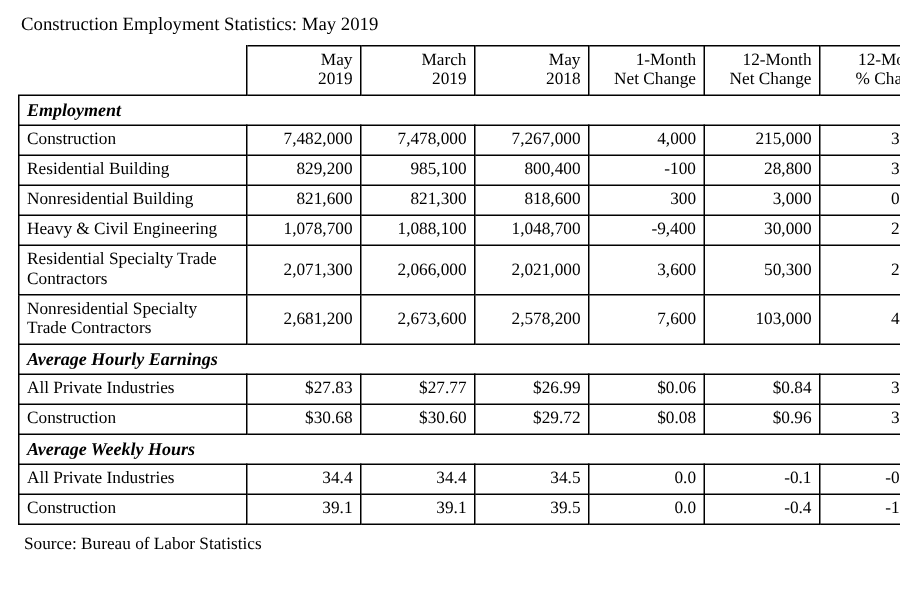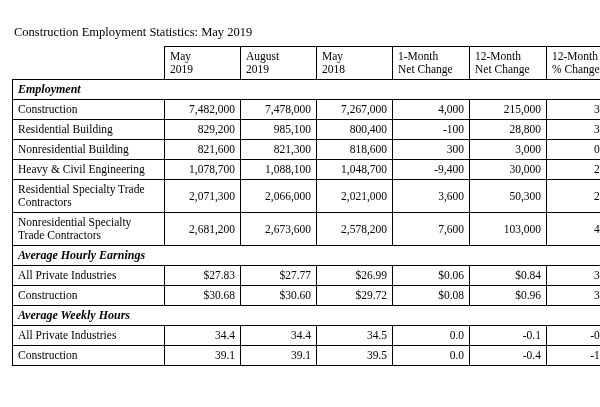--- a/index.html
+++ b/index.html
@@ -15,42 +15,42 @@
     position: relative;
   }
   .page {
     padding: 8px 12px 0 12px;
     box-sizing: border-box;
     width: 600px;
   }
   .doc-title {
     font-size: 12.5px;
     line-height: 16px;
-    margin: 16px 0 6px 2px;
+    margin: 0 0 6px 2px;
     font-family: "Liberation Serif", serif;
   }
   table.stats {
     border-collapse: collapse;
     width: 576px;
     table-layout: fixed;
     font-size: 11.5px;
   }
   table.stats td, table.stats th {
     border: 1px solid #000000;
     padding: 3px 5px;
     vertical-align: middle;
     font-weight: normal;
     line-height: 13px;
   }
   col.c-label { width: 152px; }
   col.c-num   { width: 76px; }
   col.c-chg   { width: 77px; }
 
   thead td {
-    text-align: left;
+    text-align: right;
     font-size: 11.5px;
     line-height: 14px;
     padding: 3px 4px;
   }
   thead td.blank {
     border-top: 1px solid #ffffff;
     border-left: 1px solid #ffffff;
     border-bottom: 1px solid #000000;
   }
   .hdr-line { display: block; }
@@ -88,21 +88,21 @@
       <col class="c-chg">
     </colgroup>
     <thead>
       <tr>
         <td class="blank"></td>
         <td>
           <span class="hdr-line">May</span>
           <span class="hdr-line">2019</span>
         </td>
         <td>
-          <span class="hdr-line">August</span>
+          <span class="hdr-line">March</span>
           <span class="hdr-line">2019</span>
         </td>
         <td>
           <span class="hdr-line">May</span>
           <span class="hdr-line">2018</span>
         </td>
         <td>
           <span class="hdr-line">1-Month</span>
           <span class="hdr-line">Net Change</span>
         </td>
@@ -226,14 +226,15 @@
         <td class="num">39.1</td>
         <td class="num">39.5</td>
         <td class="num">0.0</td>
         <td class="num">-0.4</td>
         <td class="num">-1.0%</td>
       </tr>
 
     </tbody>
   </table>
 
+  <div class="source">Source: Bureau of Labor Statistics</div>
 
 </div>
 
 </body></html>

